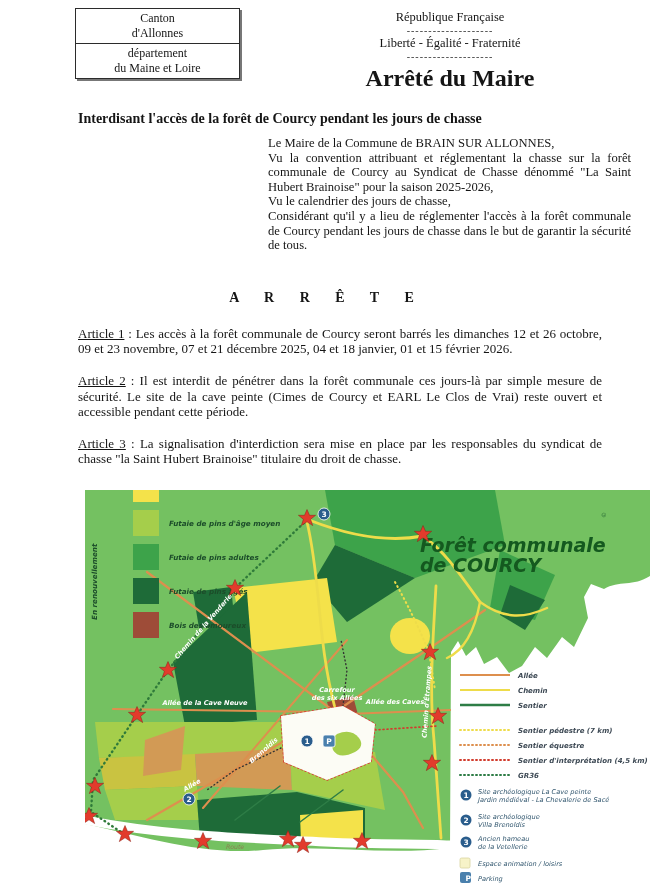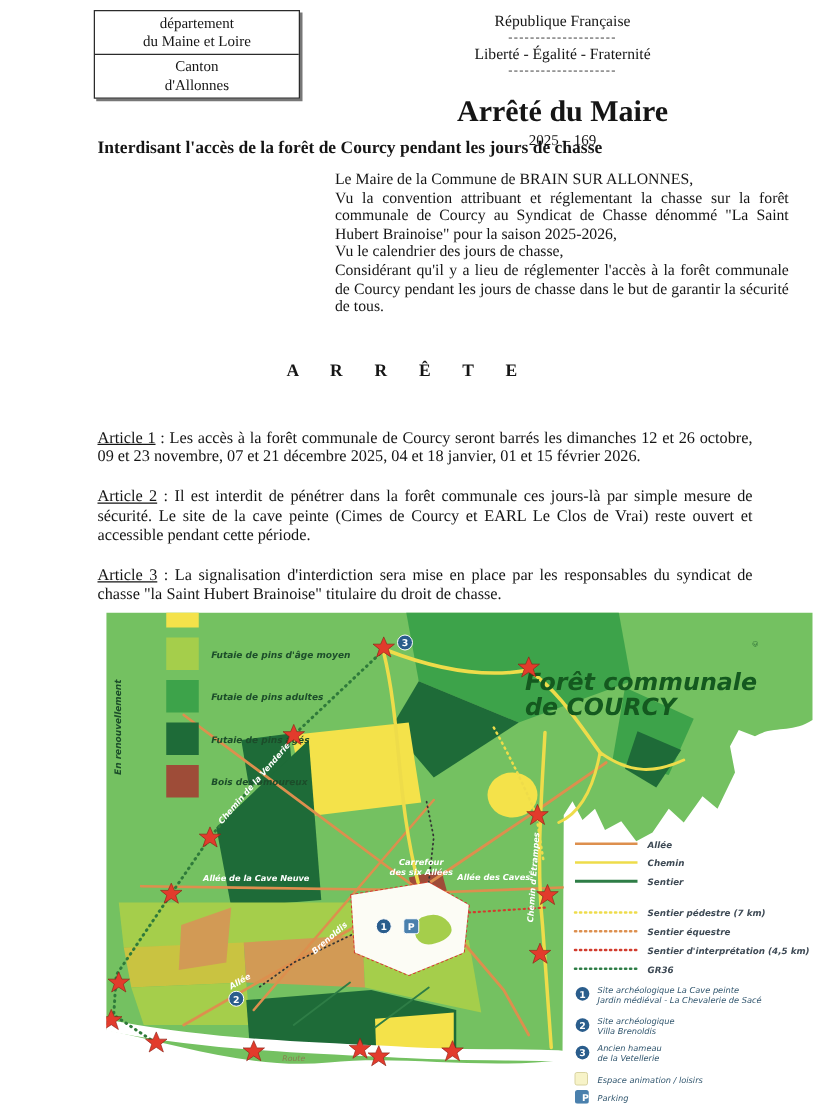--- a/index.html
+++ b/index.html
@@ -12,33 +12,33 @@
            box-shadow:2px 2px 0 #777;background:#fff;font-size:12px;text-align:center;}
   .hb-cell{padding:2px 4px;line-height:1.25;}
   .hb-cell + .hb-cell{border-top:1.2px solid #2b2b2b;}
   .hb-bold{font-weight:bold;}
   .hb-commune{padding-bottom:6px;}
   .hb-commune .sp{height:6px;}
 
   
   .rep{position:absolute;left:320px;top:10px;width:260px;text-align:center;font-size:12.5px;line-height:1.2;}
   .rep .divider{font-size:10px;letter-spacing:1px;color:#333;line-height:1.1;}
-  .rep .title{font-size:24px;font-weight:bold;margin-top:14px;}
+  .rep .title{font-size:24px;font-weight:bold;margin-top:2px;}
   .rep .num{font-size:12px;}
 
   .subject{position:absolute;left:78px;top:111px;width:530px;font-weight:bold;font-size:14px;}
 
   .preamble{position:absolute;left:238px;top:136px;width:363px;font-size:12.6px;line-height:1.16;text-align:justify;margin-left:30px;}
   .preamble p{margin:0;}
 
   .decree{position:absolute;left:66px;top:290px;width:522px;text-align:center;
           font-size:14px;font-weight:bold;letter-spacing:11px;}
 
   .articles{position:absolute;left:78px;top:326px;width:524px;font-size:13px;line-height:1.17;text-align:justify;}
-  .articles p{margin:16px 0 17px 0;}
+  .articles p{margin:0 0 17px 0;}
   .art-label{text-decoration:underline;}
 
   
   .map-wrap{position:absolute;left:85px;top:490px;width:566px;height:393px;}
   svg{display:block;}
   .maplabel{font-family:"DejaVu Sans", sans-serif;font-style:italic;font-weight:bold;
             fill:#ffffff;font-size:6.6px;}
   .maplabel-dark{font-family:"DejaVu Sans", sans-serif;font-style:italic;fill:#8a7f52;font-size:6.2px;}
   .maptitle{font-family:"DejaVu Sans", sans-serif;font-style:italic;font-weight:bold;
             fill:#14591f;font-size:19px;}
@@ -48,36 +48,35 @@
   .badge-txt{font-family:"DejaVu Sans", sans-serif;font-weight:bold;fill:#ffffff;font-size:7.5px;}
   .credit{font-family:"DejaVu Sans", sans-serif;fill:#2a6b35;font-size:6px;}
 </style>
 </head>
 <body>
 
 <div class="page">
 
   <div class="hdr-box">
     <div class="hb-cell">
+      <div>Canton</div>
+      <div>d'Allonnes</div>
+    </div>
+    <div class="hb-cell">
       <div>département</div>
       <div>du Maine et Loire</div>
-    </div>
-    <div class="hb-cell">
-      <div>Canton</div>
-      <div>d'Allonnes</div>
     </div>
   </div>
 
   <div class="rep">
     <div>République Française</div>
     <div class="divider">--------------------</div>
     <div>Liberté - Égalité - Fraternité</div>
     <div class="divider">--------------------</div>
     <div class="title">Arrêté du Maire</div>
-    <div class="num">2025 – 169</div>
   </div>
 
   <div class="subject">Interdisant l'accès de la forêt de Courcy pendant les jours de chasse</div>
 
   <div class="preamble">
     <p>Le Maire de la Commune de BRAIN SUR ALLONNES,</p>
     <p>Vu la convention attribuant et réglementant la chasse sur la forêt communale de Courcy au Syndicat de Chasse dénommé "La Saint Hubert Brainoise" pour la saison 2025-2026,</p>
     <p>Vu le calendrier des jours de chasse,</p>
     <p>Considérant qu'il y a lieu de réglementer l'accès à la forêt communale de Courcy pendant les jours de chasse dans le but de garantir la sécurité de tous.</p>
   </div>

